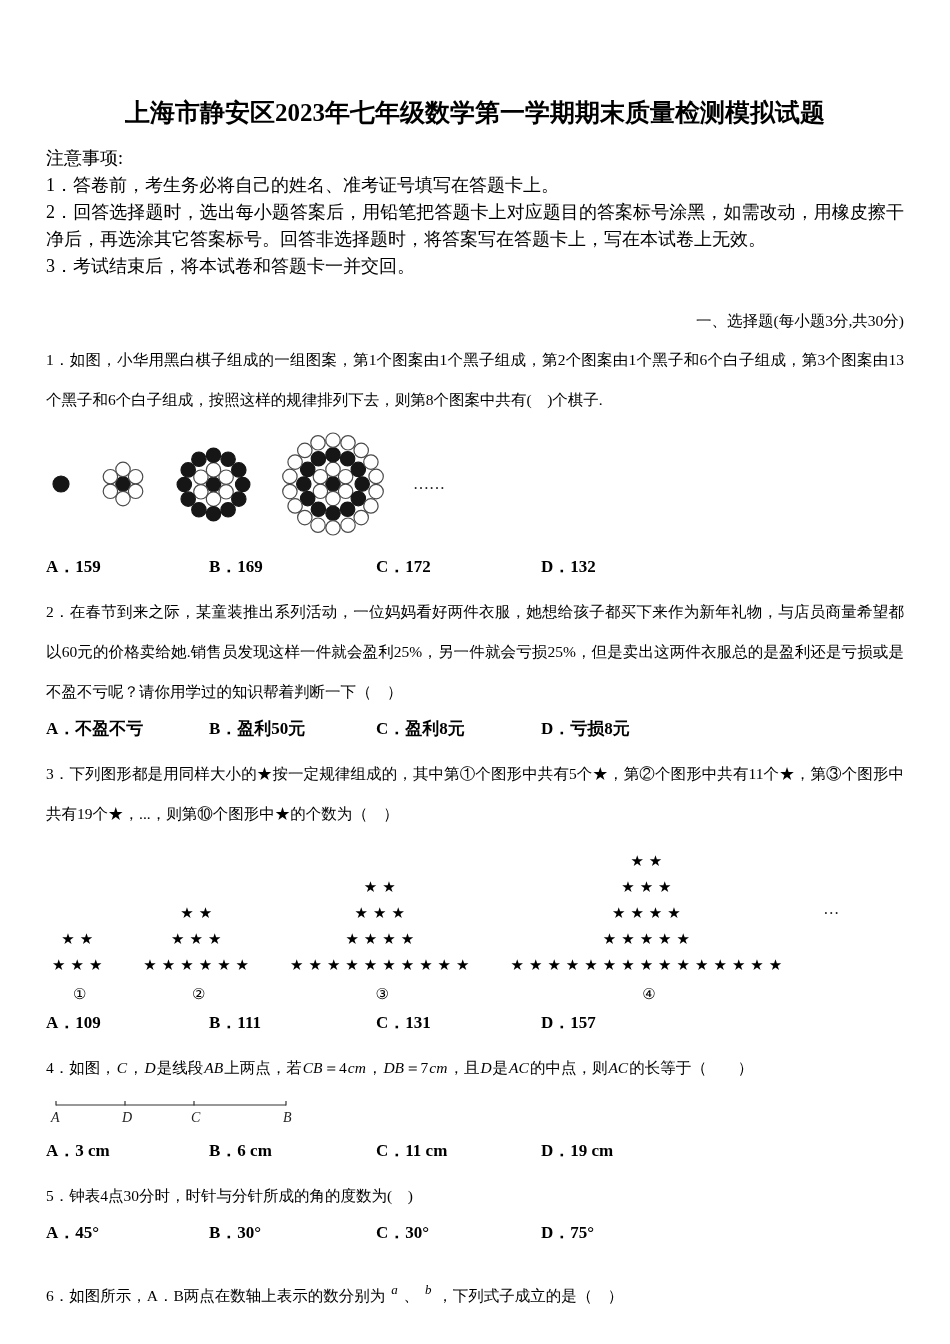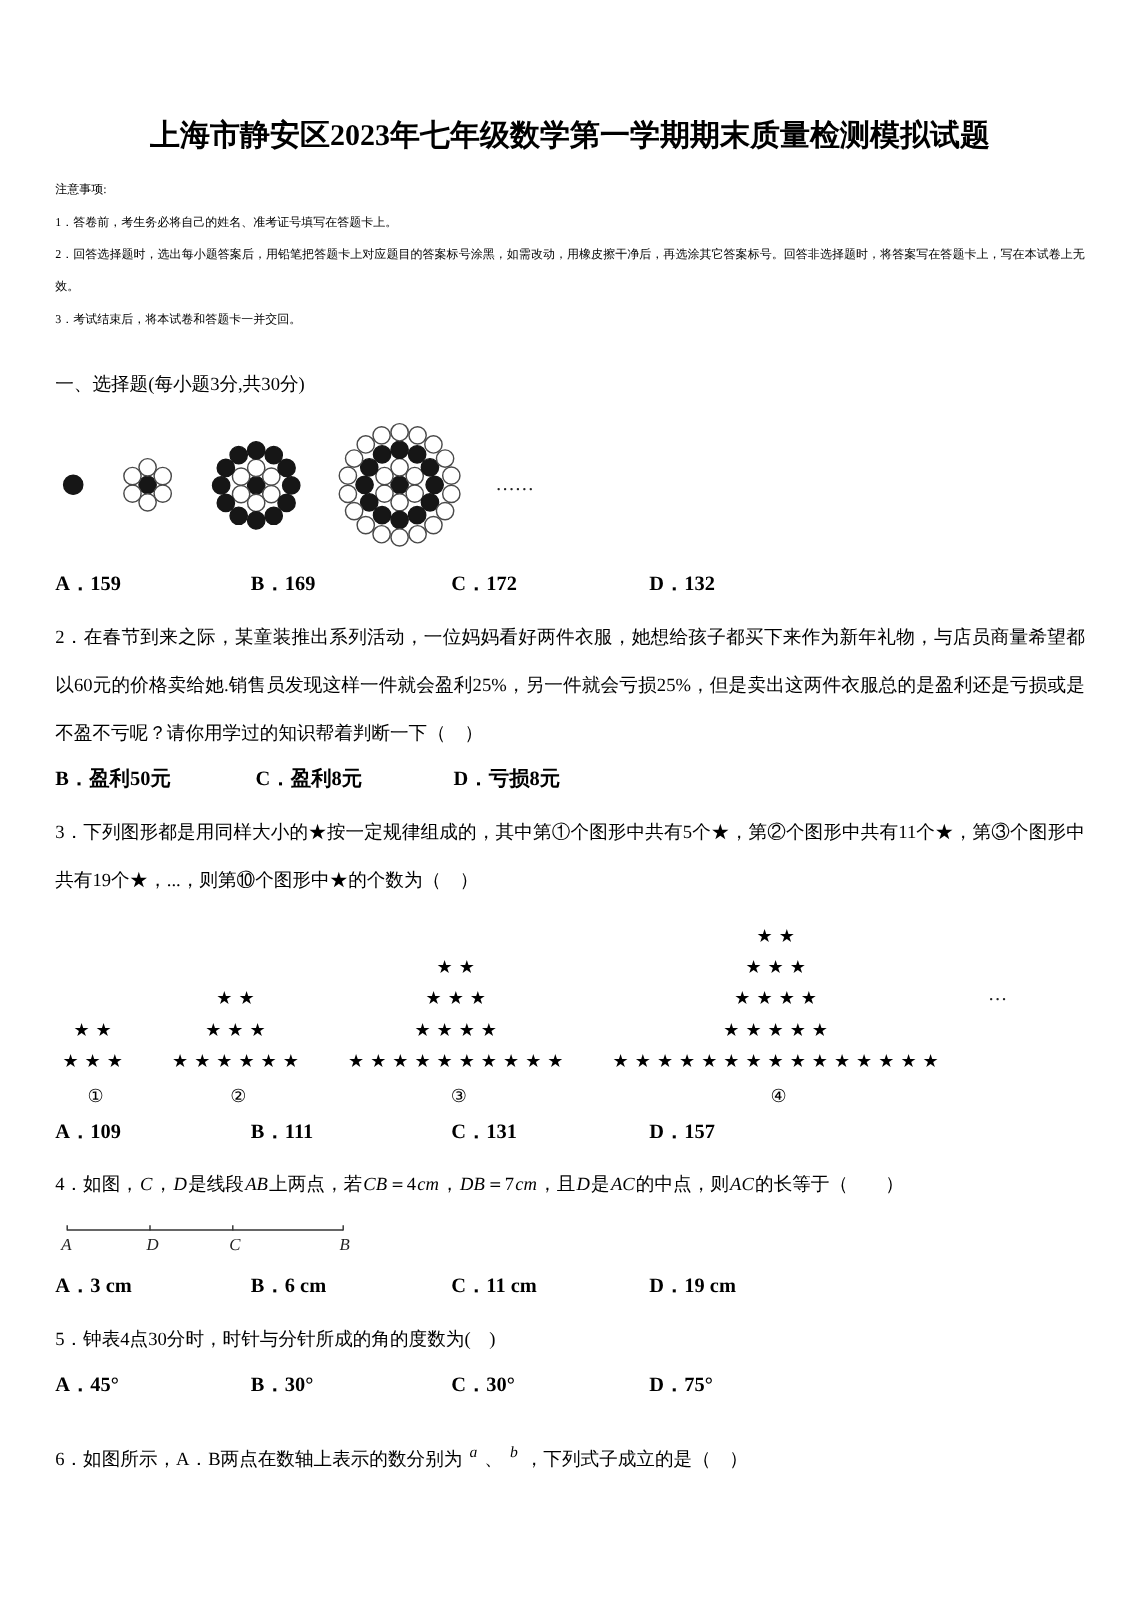--- a/index.html
+++ b/index.html
@@ -2,23 +2,23 @@
 <html><head>
 <meta charset="utf-8">
 <style>
   * { box-sizing: border-box; margin: 0; padding: 0; }
   html, body { background: #ffffff; }
   body { width: 950px; font-family: "Liberation Serif", "DejaVu Serif", serif; color: #000; }
   .page { width: 950px; min-height: 1344px; background: #fff; padding: 96px 46px 40px 46px; }
 
   .title { text-align: center; font-size: 25px; font-weight: 700; margin-bottom: 16px; }
 
-  .notice-line { font-size: 10px; line-height: 27px; text-align: justify; }
-
-  .section-heading { margin-top: 26px; margin-bottom: 4px; font-size: 15.5px; line-height: 30px; }
+  .notice-line { font-size: 18px; line-height: 27px; text-align: justify; }
+
+  .section-heading { margin-top: 26px; margin-bottom: 4px; font-size: 15.5px; line-height: 30px; text-align: right; }
 
   .question { margin-bottom: 8px; }
   .q { font-size: 15.5px; line-height: 40px; text-align: justify; }
 
   .var { font-style: italic; font-family: "Liberation Serif", serif; padding: 0 1px; }
   .supvar { font-style: italic; font-family: "Liberation Serif", serif; font-size: 13px; position: relative; top: -7px; padding: 0 2px; }
 
   .opts { display: flex; font-weight: 700; font-size: 17px; line-height: 34px; }
   .opt-a { width: 163px; }
   .opt-b { width: 167px; }
@@ -50,20 +50,21 @@
   <div class="notice">
     <p class="notice-line">注意事项:</p>
     <p class="notice-line">1．答卷前，考生务必将自己的姓名、准考证号填写在答题卡上。</p>
     <p class="notice-line">2．回答选择题时，选出每小题答案后，用铅笔把答题卡上对应题目的答案标号涂黑，如需改动，用橡皮擦干净后，再选涂其它答案标号。回答非选择题时，将答案写在答题卡上，写在本试卷上无效。</p>
     <p class="notice-line">3．考试结束后，将本试卷和答题卡一并交回。</p>
   </div>
 
   <p class="section-heading">一、选择题(每小题3分,共30分)</p>
 
   <div class="question">
+    <p class="q">1．如图，小华用黑白棋子组成的一组图案，第1个图案由1个黑子组成，第2个图案由1个黑子和6个白子组成，第3个图案由13个黑子和6个白子组成，按照这样的规律排列下去，则第8个图案中共有(　)个棋子.</p>
     <div class="fig-stones">
       <span class="stone-pattern">
           <svg width="22" height="22">
             <circle cx="11.0" cy="11.0" r="8" fill="#161616" stroke="#161616" stroke-width="1.2"></circle>
           </svg>
         </span>
         <span class="stone-pattern">
           <svg width="50" height="50">
             <circle cx="25.0" cy="25.0" r="7.2" fill="#161616" stroke="#161616" stroke-width="1.2"></circle>
             <circle cx="25.0" cy="10.4" r="7.2" fill="#ffffff" stroke="#4a4a4a" stroke-width="1.2"></circle>
@@ -144,20 +145,21 @@
       <span class="opt-a">A．159</span>
       <span class="opt-b">B．169</span>
       <span class="opt-c">C．172</span>
       <span class="opt-d">D．132</span>
     </div>
   </div>
 
   <div class="question">
     <p class="q">2．在春节到来之际，某童装推出系列活动，一位妈妈看好两件衣服，她想给孩子都买下来作为新年礼物，与店员商量希望都以60元的价格卖给她.销售员发现这样一件就会盈利25%，另一件就会亏损25%，但是卖出这两件衣服总的是盈利还是亏损或是不盈不亏呢？请你用学过的知识帮着判断一下（　）</p>
     <div class="opts">
+      <span class="opt-a">A．不盈不亏</span>
       <span class="opt-b">B．盈利50元</span>
       <span class="opt-c">C．盈利8元</span>
       <span class="opt-d">D．亏损8元</span>
     </div>
   </div>
 
   <div class="question">
     <p class="q">3．下列图形都是用同样大小的★按一定规律组成的，其中第①个图形中共有5个★，第②个图形中共有11个★，第③个图形中共有19个★，...，则第⑩个图形中★的个数为（　）</p>
     <div class="fig-stars">
       <div class="star-pattern">

